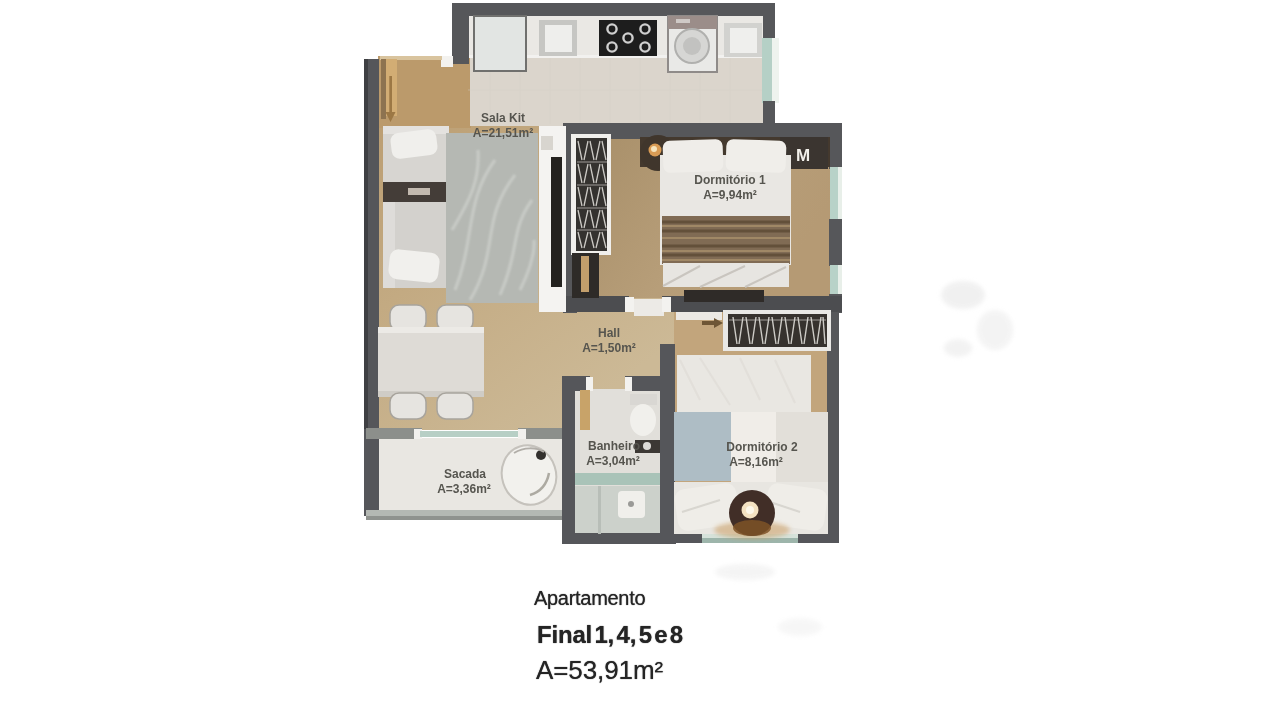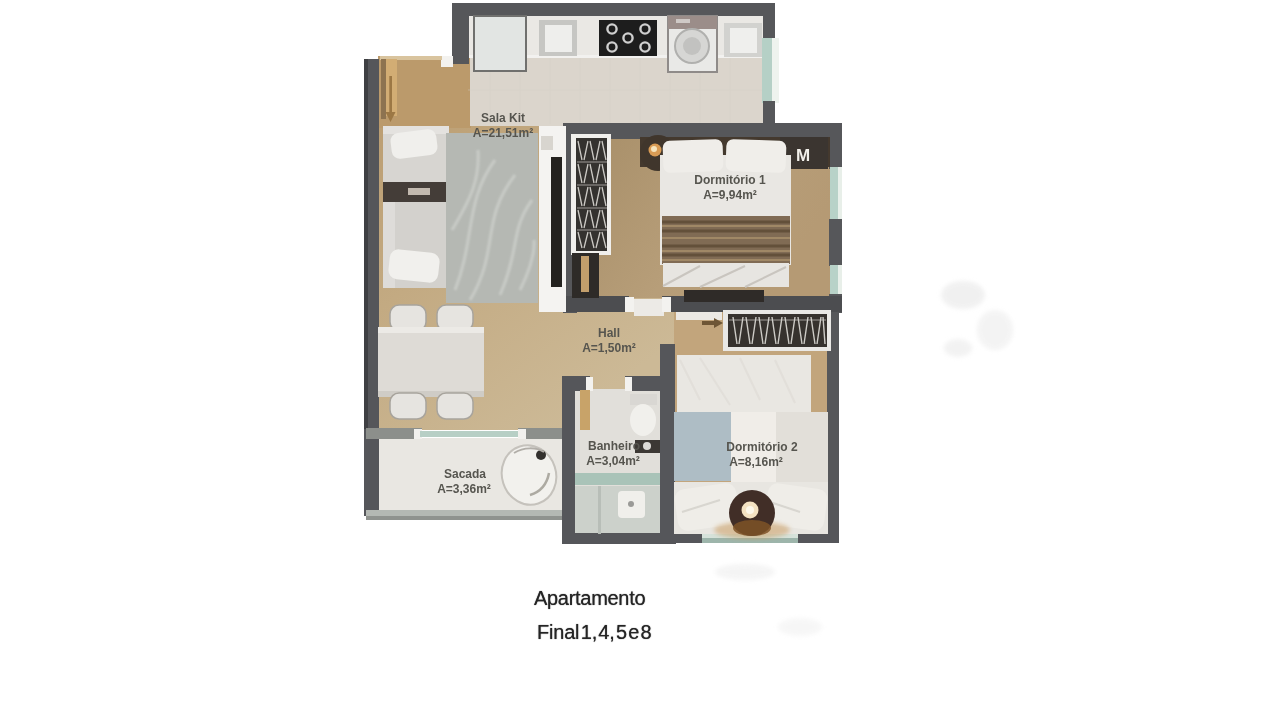--- a/index.html
+++ b/index.html
@@ -329,15 +329,16 @@
 
 <text x="762" y="451" text-anchor="middle" class="lbl" font-size="12">Dormitório 2</text>
 <text x="756" y="466" text-anchor="middle" class="lbl" font-size="12">A=8,16m²</text>
 
 <text x="465" y="478" text-anchor="middle" class="lbl" font-size="12">Sacada</text>
 <text x="464" y="493" text-anchor="middle" class="lbl" font-size="12">A=3,36m²</text>
 </svg>
 
 <div style="position:absolute;left:534px;top:587px;color:#242424;font-size:20px;letter-spacing:-0.3px;filter:blur(0.5px);text-shadow:0 0 1px #3a3a3a;">Apartamento</div>
 
-<div style="position:absolute;left:537px;top:621px;color:#242424;font-size:20px;word-spacing:-4px;letter-spacing:-0.2px;filter:blur(0.5px);text-shadow:0 0 1px #3a3a3a;">Final 1, 4, 5 e 8</div>
-
+<div style="position:absolute;left:537px;top:621px;color:#242424;font-size:24px;word-spacing:-4px;letter-spacing:-0.2px;filter:blur(0.5px);text-shadow:0 0 1px #3a3a3a;font-weight:bold;">Final 1, 4, 5 e 8</div>
+
+<div style="position:absolute;left:536px;top:655px;color:#242424;font-size:26px;letter-spacing:-0.1px;filter:blur(0.5px);text-shadow:0 0 1px #3a3a3a;">A=53,91m²</div>
 </div>
 
 </body></html>

